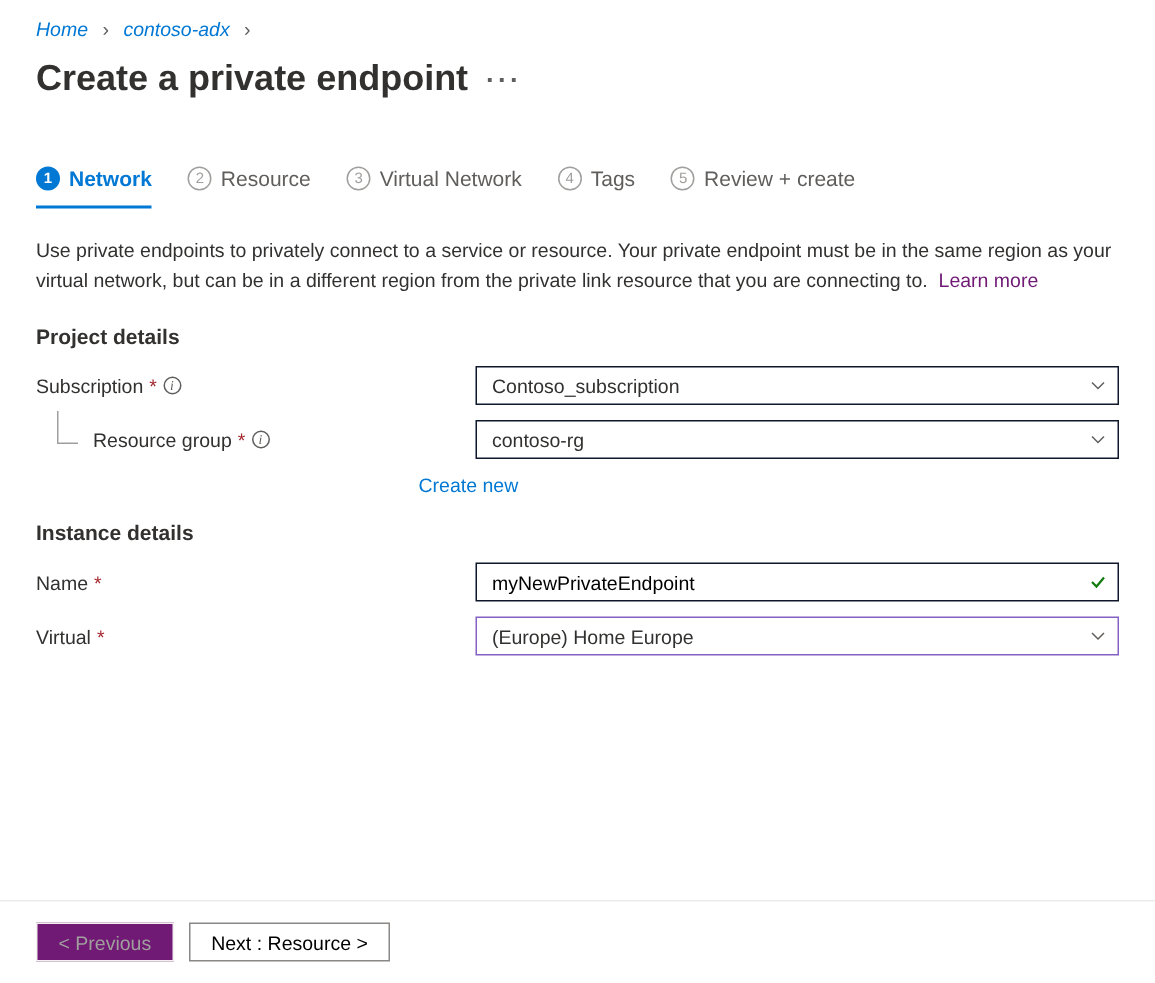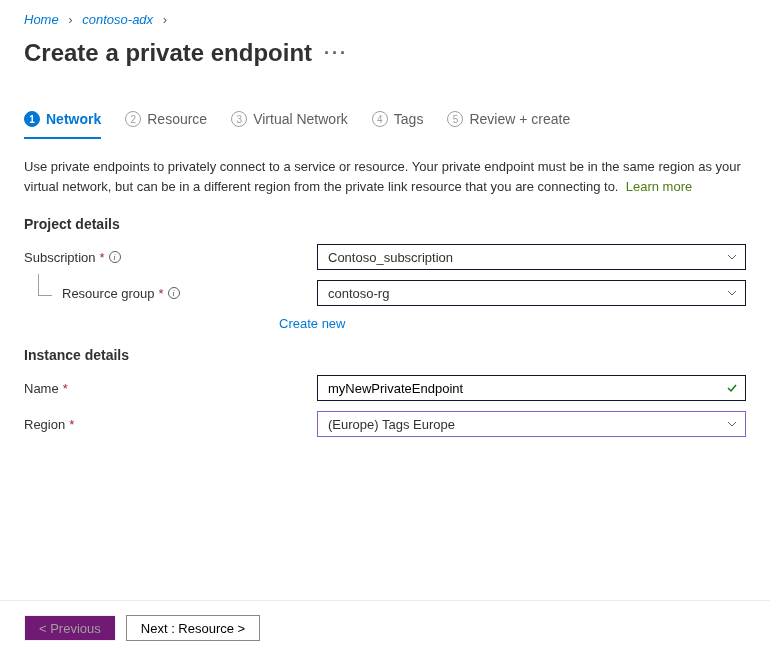--- a/index.html
+++ b/index.html
@@ -67,21 +67,21 @@
     }
     .content {
       padding: 18px 24px 0;
     }
     .description {
       font-size: 13px;
       color: #323130;
       line-height: 1.5;
       margin-bottom: 20px;
     }
-    .description a { color: #4d7c0f; text-decoration: none; text-align: right; }
+    .description a { color: #701a75; text-decoration: none; text-align: right; }
     .section-heading {
       font-size: 14px;
       font-weight: 600;
       margin: 12px 0 12px;
     }
     .form-row {
       display: flex;
       align-items: center;
       margin-bottom: 10px;
       gap: 38px;
@@ -278,26 +278,26 @@
       <span class="check">
         <svg width="12" height="12" viewBox="0 0 12 12">
             <path d="M2 6 L5 9 L10 3" stroke="#107c10" stroke-width="1.5" fill="none"></path>
           </svg>
       </span>
     </div>
   </div>
 
   <div class="form-row">
     <div class="form-label">
-      <span>Region</span>
+      <span>Virtual</span>
       <span class="req">*</span>
     </div>
     <div class="form-control">
       <div class="select-box highlighted">
-        <span>(Europe) Tags Europe</span>
+        <span>(Europe) Home Europe</span>
       </div>
       <span class="chevron">
         <svg width="12" height="12" viewBox="0 0 12 12">
             <path d="M2 4 L6 8 L10 4" stroke="#605e5c" stroke-width="1" fill="none"></path>
           </svg>
       </span>
     </div>
   </div>
 </div>
 

